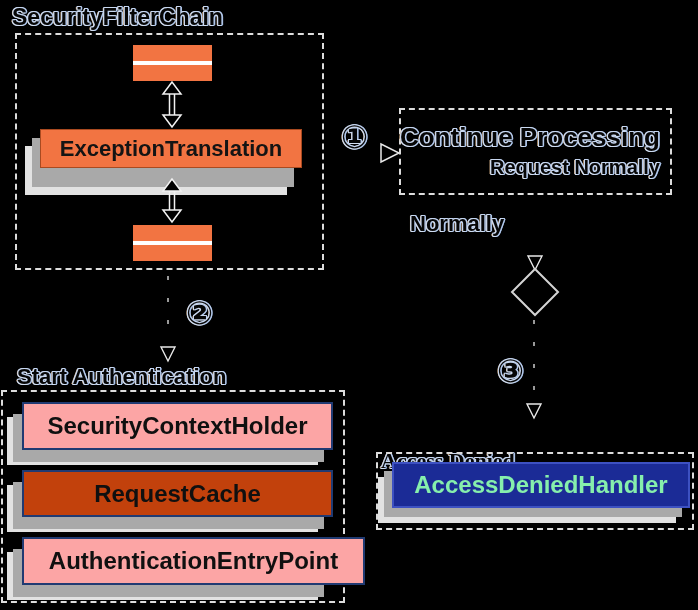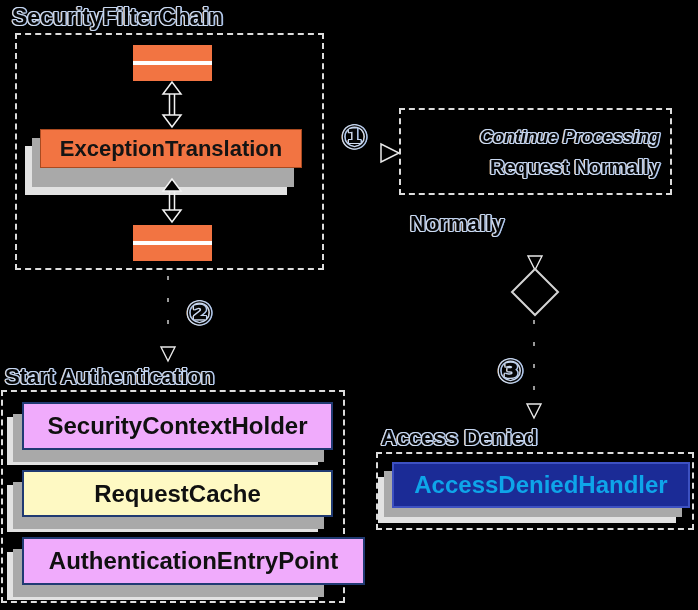--- a/index.html
+++ b/index.html
@@ -23,23 +23,23 @@
   .sheet-gray{background:#A9A9A9;}
   .sheet-light{background:#E2E2E2;}
   .mainbox{
     box-sizing:border-box;display:flex;align-items:center;justify-content:center;
     text-align:center;color:#101010;
   }
   .etf{
     background:#F27442;border:1px solid rgba(110,40,5,.55);
     font-size:22px;line-height:24px;color:#141414;
   }
-  .bluebox{background:#f0abfc;border:2px solid #203A72;font-size:24px;}
-  .tanbox{background:#fef9c3;border:2px solid #203A72;font-size:24px;}
-  .navybox{background:#1B2B96;border:2px solid #3D51C2;color:#0ea5e9;font-size:24px;}
+  .bluebox{background:#fca5a5;border:2px solid #203A72;font-size:24px;}
+  .tanbox{background:#c2410c;border:2px solid #203A72;font-size:24px;}
+  .navybox{background:#1B2B96;border:2px solid #3D51C2;color:#86efac;font-size:24px;}
   .badge{font-size:32px;line-height:32px;}
   .label21{font-size:22px;line-height:25px;white-space:nowrap;}
   .dashline{width:2px;background:repeating-linear-gradient(to bottom,#b4b4b4 0 4px,transparent 4px 22px);opacity:.85;}
 </style>
 </head>
 <body>
 
 <div id="root">
 
   <div class="abs ot" style="left:12px;top:4px;font-size:23px;">SecurityFilterChain</div>
@@ -80,21 +80,21 @@
     <div class="bar"></div>
   </div>
 
   <div class="abs ot badge" style="left:341px;top:121px;">①</div>
   <svg class="abs" style="left:379px;top:142px;" width="22" height="22" viewBox="0 0 22 22">
     <polygon points="2,2 2,20 20,11" fill="#000" stroke="#e8e8e8" stroke-width="1.5"></polygon>
   </svg>
 
   <div class="abs dashedbox" style="left:399px;top:108px;width:273px;height:87px;display:flex;flex-direction:column;
               justify-content:center;align-items:flex-end;padding-right:10px;">
-    <div class="ot" style="font-size:18px;line-height:30px;white-space:nowrap;font-style:italic;">Continue Processing</div>
+    <div class="ot" style="font-size:26px;line-height:30px;white-space:nowrap;">Continue Processing</div>
     <div class="ot" style="font-size:20px;line-height:30px;white-space:nowrap;">Request Normally</div>
   </div>
 
   <div class="abs" style="left:410px;top:211px;">
     <div class="ot label21">Normally</div>
   </div>
 
   <svg class="abs" style="left:526px;top:254px;" width="18" height="18" viewBox="0 0 18 18">
     <polygon points="2,2 16,2 9,16" fill="#000" stroke="#e8e8e8" stroke-width="1.4"></polygon>
   </svg>
@@ -102,21 +102,21 @@
   <svg class="abs" style="left:509px;top:266px;" width="52" height="52" viewBox="0 0 52 52">
     <polygon points="26,3 49,26 26,49 3,26" fill="#000" stroke="#d4d4d4" stroke-width="2"></polygon>
   </svg>
 
   <div class="abs ot badge" style="left:186px;top:297px;">②</div>
   <div class="abs dashline" style="left:167px;top:276px;height:66px;"></div>
   <svg class="abs" style="left:159px;top:345px;" width="18" height="18" viewBox="0 0 18 18">
     <polygon points="2,2 16,2 9,16" fill="#000" stroke="#e8e8e8" stroke-width="1.4"></polygon>
   </svg>
 
-  <div class="abs ot label21" style="left:5px;top:364px;">Start Authentication</div>
+  <div class="abs ot label21" style="left:17px;top:364px;">Start Authentication</div>
   <div class="abs dashedbox" style="left:1px;top:390px;width:344px;height:213px;"></div>
 
   <div class="abs sheet-light" style="left:7px;top:417px;width:311px;height:48px;"></div>
   <div class="abs sheet-gray" style="left:13px;top:414px;width:311px;height:48px;"></div>
   <div class="abs mainbox bluebox" style="left:22px;top:402px;width:311px;height:48px;">
     <span>SecurityContextHolder</span>
   </div>
 
   <div class="abs sheet-light" style="left:7px;top:485px;width:311px;height:47px;"></div>
   <div class="abs sheet-gray" style="left:13px;top:482px;width:311px;height:47px;"></div>
@@ -129,21 +129,21 @@
   <div class="abs mainbox bluebox" style="left:22px;top:537px;width:343px;height:48px;">
     <span>AuthenticationEntryPoint</span>
   </div>
 
   <div class="abs ot badge" style="left:497px;top:355px;">③</div>
   <div class="abs dashline" style="left:533px;top:320px;height:80px;"></div>
   <svg class="abs" style="left:525px;top:402px;" width="18" height="18" viewBox="0 0 18 18">
     <polygon points="2,2 16,2 9,16" fill="#000" stroke="#e8e8e8" stroke-width="1.4"></polygon>
   </svg>
 
-  <div class="abs ot label21" style="left:381px;top:425px;">Access Denied</div>
+  <div class="abs ot label21" style="left:381px;top:448px;font-family:Liberation Serif, serif;">Access Denied</div>
   <div class="abs dashedbox" style="left:376px;top:452px;width:318px;height:78px;"></div>
   <div class="abs sheet-light" style="left:378px;top:477px;width:298px;height:46px;"></div>
   <div class="abs sheet-gray" style="left:384px;top:471px;width:298px;height:46px;"></div>
   <div class="abs mainbox navybox" style="left:392px;top:462px;width:298px;height:46px;">
     <span>AccessDeniedHandler</span>
   </div>
 
 </div>
 
 </body></html>

